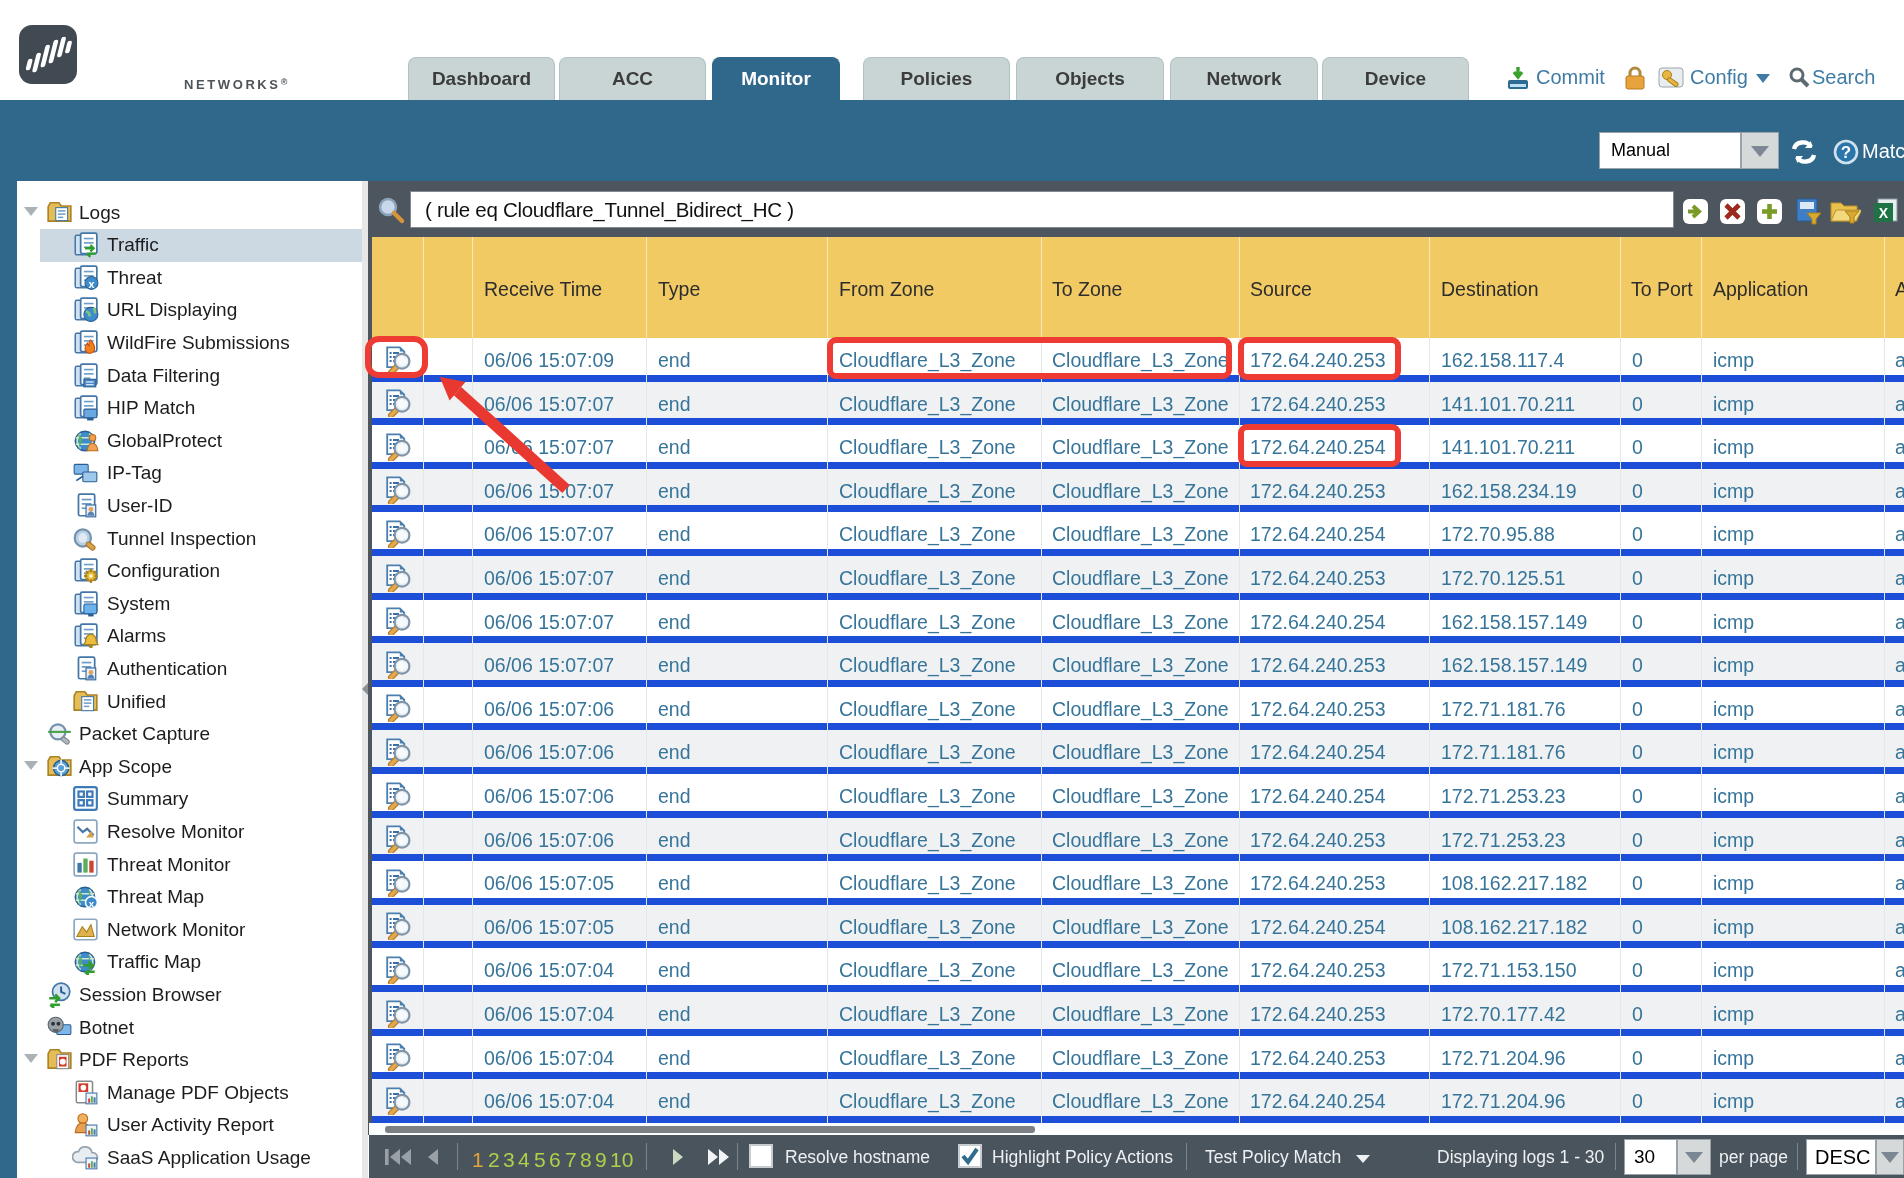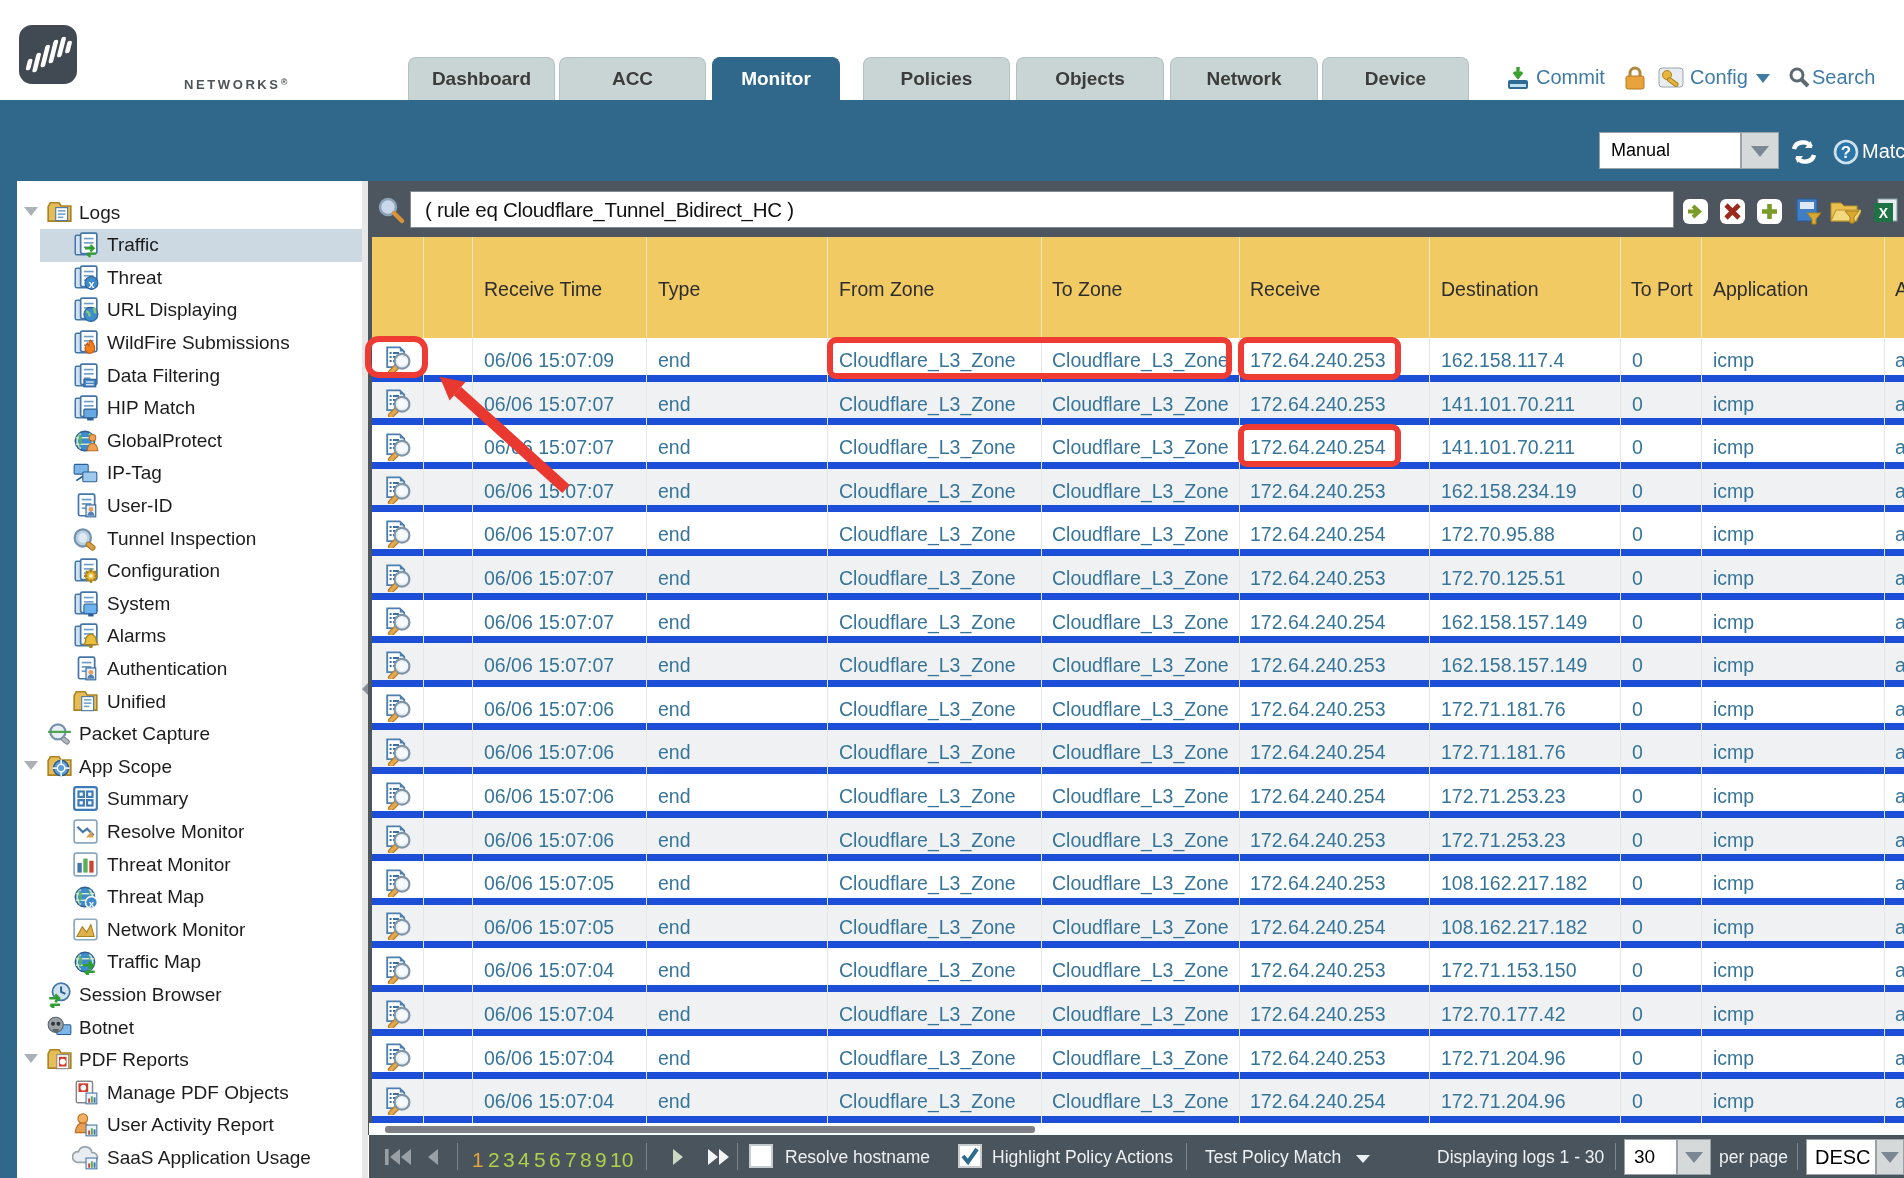--- a/index.html
+++ b/index.html
@@ -525,21 +525,21 @@
 <div class="hsep" style="left:1041px"></div>
 <div class="hsep" style="left:1239px"></div>
 <div class="hsep" style="left:1429px"></div>
 <div class="hsep" style="left:1620px"></div>
 <div class="hsep" style="left:1701px"></div>
 <div class="hsep" style="left:1884px"></div>
 <div class="hlabel" style="left:484px">Receive Time</div>
 <div class="hlabel" style="left:658px">Type</div>
 <div class="hlabel" style="left:839px">From Zone</div>
 <div class="hlabel" style="left:1052px">To Zone</div>
-<div class="hlabel" style="left:1250px">Receive</div>
+<div class="hlabel" style="left:1250px">Source</div>
 <div class="hlabel" style="left:1441px">Destination</div>
 <div class="hlabel" style="left:1631px">To Port</div>
 <div class="hlabel" style="left:1713px">Application</div>
 <div class="hlabel" style="left:1895px">A</div>
   </div>
 <div id="rows">
     <div class="row odd" style="top:0.0px">
       <svg class="abs" style="left:13px;top:7.5px" width="28" height="28" viewBox="0 0 28 28">
         <path d="M2.2 1.4 h12.6 l4.4 4.2 v15.6 h-17 z" fill="#fff" stroke="#4b7faf" stroke-width="1.8"></path>
         <path d="M14.8 1.4 l4.4 4.2 h-4.4 z" fill="#4b7faf"></path>

